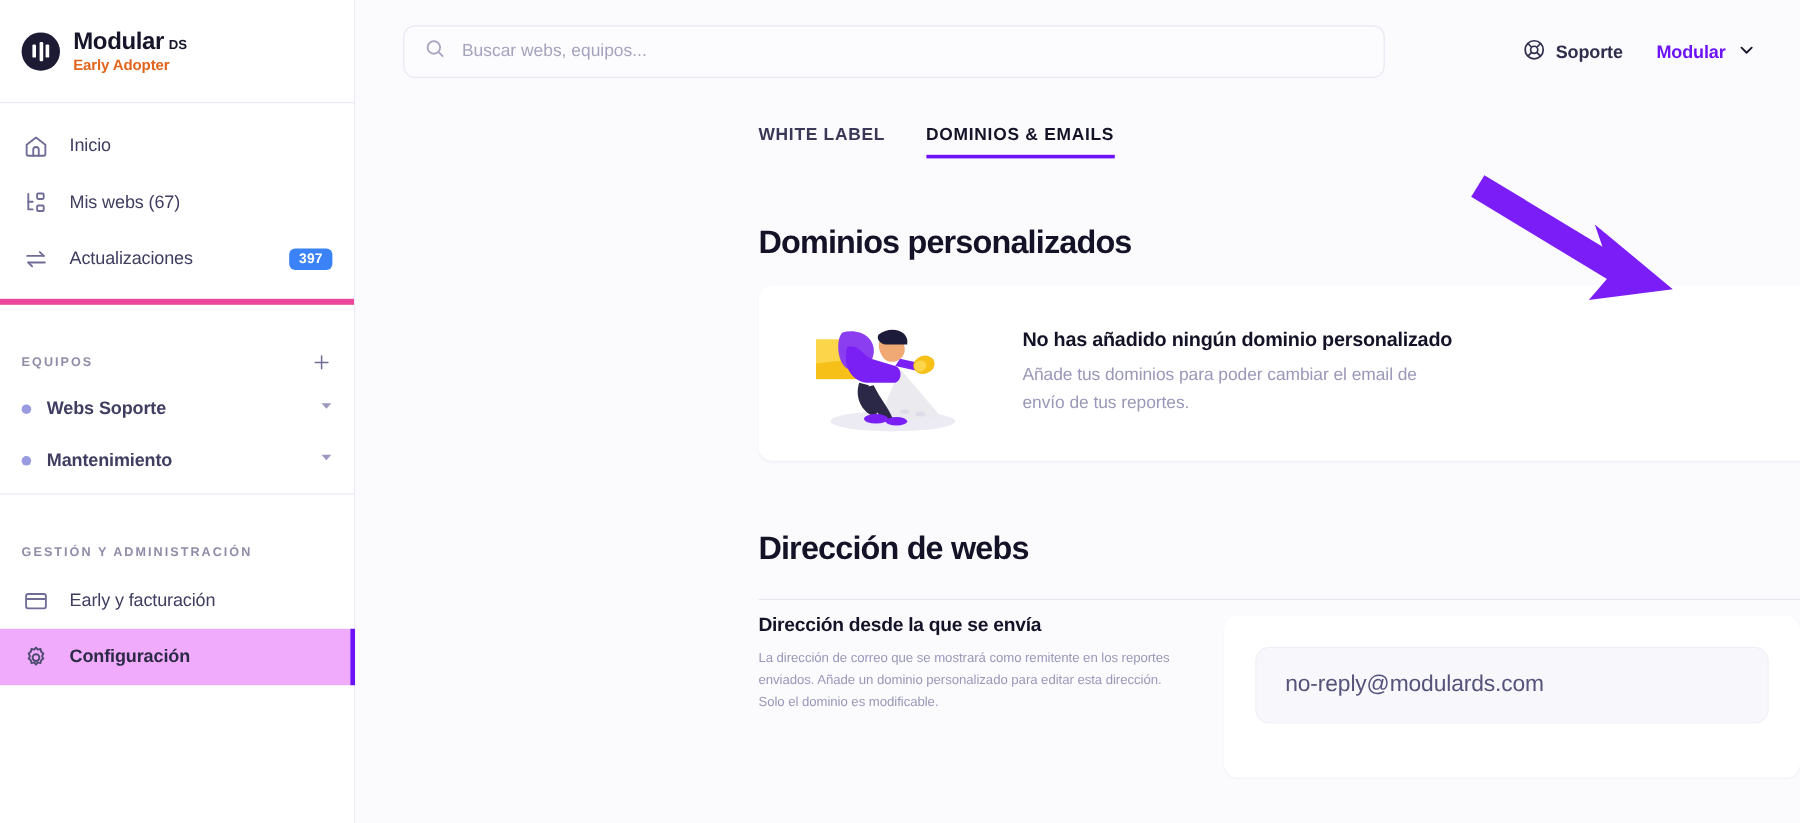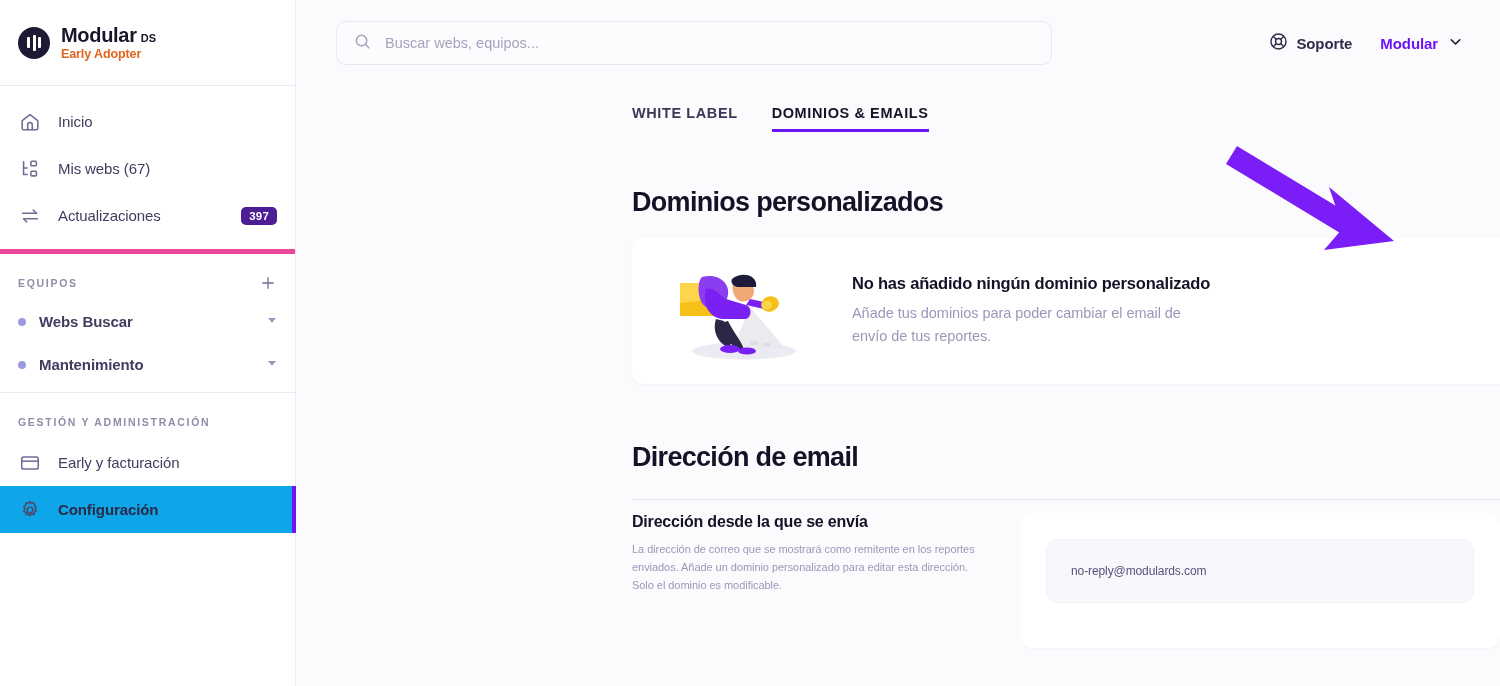--- a/index.html
+++ b/index.html
@@ -44,37 +44,37 @@
     margin-top: 1px;
   }
 
   .nav-top { padding: 12px 0 10px 0; border-bottom: 5px solid #ec4899; }
   .nav-item {
     height: 47px; display: flex; align-items: center; gap: 16px;
     padding: 0 18px 0 18px; cursor: pointer; position: relative;
   }
   .nav-ico { width: 24px; height: 24px; flex: 0 0 24px; display: flex; align-items: center; justify-content: center; }
   .nav-label { font-size: 15px; color: #3f3d60; font-weight: 500; letter-spacing: -0.1px; }
-  .nav-item.active { background: #0ea5e9; }
+  .nav-item.active { background: #f0abfc; }
   .nav-item.active .nav-label { color: #2b2a45; font-weight: 600; }
   .nav-item.active::after {
     content: ""; position: absolute; right: -1px; top: 0; bottom: 0;
     width: 4px; background: #6c14f7;
   }
   .badge {
-    margin-left: auto; background: #4c1d95; color: #fff;
+    margin-left: auto; background: #3b82f6; color: #fff;
     font-size: 11.5px; font-weight: 700; border-radius: 5px;
     padding: 3px 8px; letter-spacing: 0.2px;
   }
 
   .section { padding: 16px 0 6px 0; border-bottom: 1px solid #eceaf4; }
   .section.last { border-bottom: none; }
   .section-head {
     display: flex; align-items: center; padding: 0 16px 0 18px;
-    height: 26px; margin-bottom: 4px;
+    height: 26px; margin-bottom: 4px; margin-top: 19px;
   }
   .section-title {
     font-size: 10.5px; font-weight: 600; color: #8f8da8;
     letter-spacing: 1.7px; text-transform: uppercase;
   }
   .plus-btn {
     margin-left: auto; width: 22px; height: 22px; cursor: pointer;
     display: flex; align-items: center; justify-content: center;
   }
   .team-item {
@@ -86,21 +86,21 @@
   .caret { margin-left: auto; }
 
   
   .main { flex: 1; height: 686px; position: relative; background: #fbfbfe; overflow: hidden; }
 
   .topbar {
     height: 86px; display: flex; align-items: center;
     padding: 0 36px 0 40px;
   }
   .search {
-    width: 716px; height: 44px; background: #fcfcfe;
+    width: 818px; height: 44px; background: #fcfcfe;
     border: 1px solid #e8e7f2; border-radius: 10px;
     display: flex; align-items: center; gap: 13px; padding: 0 16px;
   }
   .search input {
     border: none; outline: none; background: transparent;
     font-family: "Liberation Sans", sans-serif;
     font-size: 14.5px; color: #3f3d60; width: 100%;
   }
   .search input::placeholder { color: #a5a3bd; }
   .topbar-right { margin-left: auto; display: flex; align-items: center; gap: 28px; }
@@ -152,21 +152,21 @@
   }
   .email-card {
     margin-left: 0; width: 730px; background: #ffffff; border-radius: 12px;
     padding: 26px; height: 135px;
     box-shadow: 0 1px 2px rgba(30, 27, 70, 0.035);
   }
   .email-input {
     width: 100%; height: 64px; background: #f7f7fc;
     border: 1px solid #f1f0f9; border-radius: 12px;
     padding: 0 24px; font-family: "Liberation Sans", sans-serif;
-    font-size: 12px; color: #55537a; letter-spacing: -0.1px;
+    font-size: 19px; color: #55537a; letter-spacing: -0.1px;
     display: flex; align-items: center;
   }
 
   
   .arrow-overlay {
     position: absolute; left: 0; top: 0; width: 1500px; height: 686px;
     pointer-events: none;
   }
 </style>
 </head>
@@ -234,21 +234,21 @@
         <span class="section-title">EQUIPOS</span>
         <span class="plus-btn">
           <svg width="18" height="18" viewBox="0 0 24 24" fill="none" stroke="#6f6d96" stroke-width="1.7" stroke-linecap="round">
             <path d="M12 5v14M5 12h14"></path>
           </svg>
         </span>
       </div>
 
       <div class="team-item">
         <span class="dot"></span>
-        <span class="team-label">Webs Buscar</span>
+        <span class="team-label">Webs Soporte</span>
         <span class="caret">
           <svg width="14" height="14" viewBox="0 0 24 24" fill="#9a98bc">
               <path d="M5 8.5h14L12 16.5z"></path>
             </svg>
         </span>
       </div>
 
       <div class="team-item">
         <span class="dot"></span>
         <span class="team-label">Mantenimiento</span>
@@ -353,21 +353,21 @@
             <ellipse cx="75" cy="92" rx="9" ry="3.6" fill="#7b20f5"></ellipse>
           </svg>
         </div>
         <div class="card-text">
           <div class="card-title">No has añadido ningún dominio personalizado</div>
           <div class="card-desc">Añade tus dominios para poder cambiar el email de envío de tus reportes.</div>
         </div>
 
       </div>
 
-      <h2 class="h-section second">Dirección de email</h2>
+      <h2 class="h-section second">Dirección de webs</h2>
       <div class="divider"></div>
 
       <div class="email-row">
         <div class="email-left">
           <div class="email-label">Dirección desde la que se envía</div>
           <div class="email-help">La dirección de correo que se mostrará como remitente en los reportes enviados. Añade un dominio personalizado para editar esta dirección. Solo el dominio es modificable.</div>
         </div>
         <div class="email-card">
           <div class="email-input">no-reply@modulards.com</div>
         </div>

